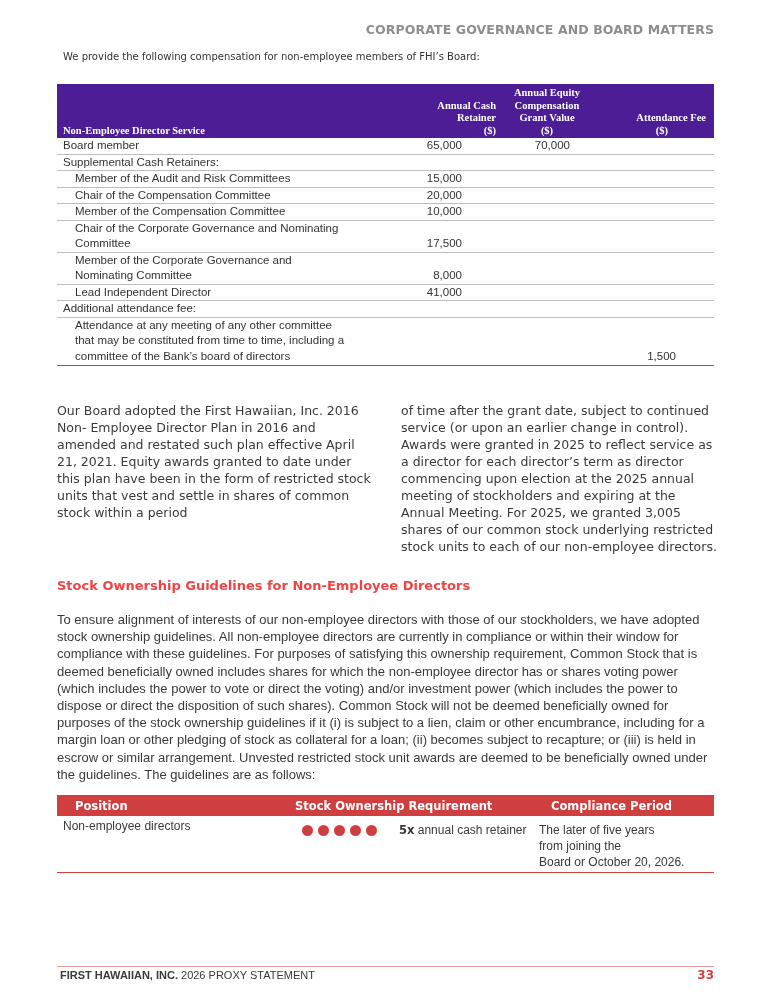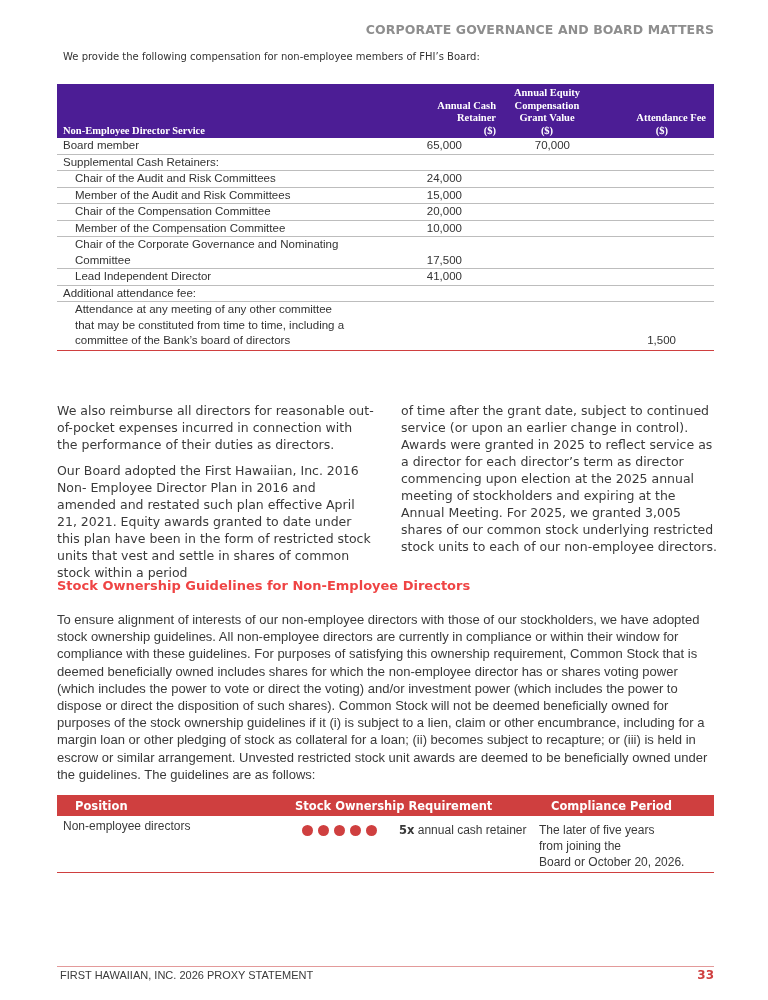--- a/index.html
+++ b/index.html
@@ -89,21 +89,21 @@
   .dot { width: 11px; height: 11px; border-radius: 50%; background: #cf3f3f; display: inline-block; }
   .mult { font-weight: bold; font-family: "DejaVu Sans", sans-serif; font-size: 11.5px; }
 
   .footer-line {
     position: absolute; left: 57px; top: 966px; width: 657px; height: 1px; background: #e39a9a;
   }
   .footer-left {
     position: absolute; left: 60px; top: 969px; font-size: 11px; color: #3a3a3a;
     font-family: "Liberation Sans", sans-serif;
   }
-  .footer-left b { font-weight: normal; }
+  .footer-left b { font-weight: bold; }
   .footer-right {
     position: absolute; right: 54px; top: 968px; font-size: 12px; font-weight: bold; color: #cf3f3f;
   }
 </style>
 </head>
 <body>
 
 <div class="page">
 
   <div class="running-head">CORPORATE GOVERNANCE AND BOARD MATTERS</div>
@@ -138,26 +138,20 @@
         <td class="num2">70,000</td>
         <td class="num3"></td>
       </tr>
       <tr>
         <td>Supplemental Cash Retainers:</td>
         <td class="num1"></td>
         <td class="num2"></td>
         <td class="num3"></td>
       </tr>
       <tr>
-        <td class="indent">Chair of the Audit and Risk Committees</td>
-        <td class="num1">24,000</td>
-        <td class="num2"></td>
-        <td class="num3"></td>
-      </tr>
-      <tr>
         <td class="indent">Member of the Audit and Risk Committees</td>
         <td class="num1">15,000</td>
         <td class="num2"></td>
         <td class="num3"></td>
       </tr>
       <tr>
         <td class="indent">Chair of the Compensation Committee</td>
         <td class="num1">20,000</td>
         <td class="num2"></td>
         <td class="num3"></td>
@@ -167,20 +161,29 @@
         <td class="num1">10,000</td>
         <td class="num2"></td>
         <td class="num3"></td>
       </tr>
       <tr>
         <td class="indent">
           <span>Chair of the Corporate Governance and Nominating</span><br>
           <span>Committee</span>
         </td>
         <td class="num1">17,500</td>
+        <td class="num2"></td>
+        <td class="num3"></td>
+      </tr>
+      <tr>
+        <td class="indent">
+          <span>Member of the Corporate Governance and</span><br>
+          <span>Nominating Committee</span>
+        </td>
+        <td class="num1">8,000</td>
         <td class="num2"></td>
         <td class="num3"></td>
       </tr>
       <tr>
         <td class="indent">Lead Independent Director</td>
         <td class="num1">41,000</td>
         <td class="num2"></td>
         <td class="num3"></td>
       </tr>
       <tr>
@@ -196,21 +199,20 @@
           <span>committee of the Bank’s board of directors</span>
         </td>
         <td class="num1"></td>
         <td class="num2"></td>
         <td class="num3">1,500</td>
       </tr>
     </tbody>
   </table>
 
   <div class="col-text col-left">
-    <p>We also reimburse all directors for reasonable out-of-pocket expenses incurred in connection with the performance of their duties as directors.</p>
     <p>Our Board adopted the First Hawaiian, Inc. 2016 Non- Employee Director Plan in 2016 and amended and restated such plan effective April 21, 2021. Equity awards granted to date under this plan have been in the form of restricted stock units that vest and settle in shares of common stock within a period</p>
   </div>
   <div class="col-text col-right">
     <p>of time after the grant date, subject to continued service (or upon an earlier change in control). Awards were granted in 2025 to reflect service as a director for each director’s term as director commencing upon election at the 2025 annual meeting of stockholders and expiring at the Annual Meeting. For 2025, we granted 3,005 shares of our common stock underlying restricted stock units to each of our non-employee directors.</p>
   </div>
 
   <h2 class="section-heading">Stock Ownership Guidelines for Non-Employee Directors</h2>
 
   <p class="body-para">To ensure alignment of interests of our non-employee directors with those of our stockholders, we have adopted stock ownership guidelines. All non-employee directors are currently in compliance or within their window for compliance with these guidelines. For purposes of satisfying this ownership requirement, Common Stock that is deemed beneficially owned includes shares for which the non-employee director has or shares voting power (which includes the power to vote or direct the voting) and/or investment power (which includes the power to dispose or direct the disposition of such shares). Common Stock will not be deemed beneficially owned for purposes of the stock ownership guidelines if it (i) is subject to a lien, claim or other encumbrance, including for a margin loan or other pledging of stock as collateral for a loan; (ii) becomes subject to recapture; or (iii) is held in escrow or similar arrangement. Unvested restricted stock unit awards are deemed to be beneficially owned under the guidelines. The guidelines are as follows:</p>
 

